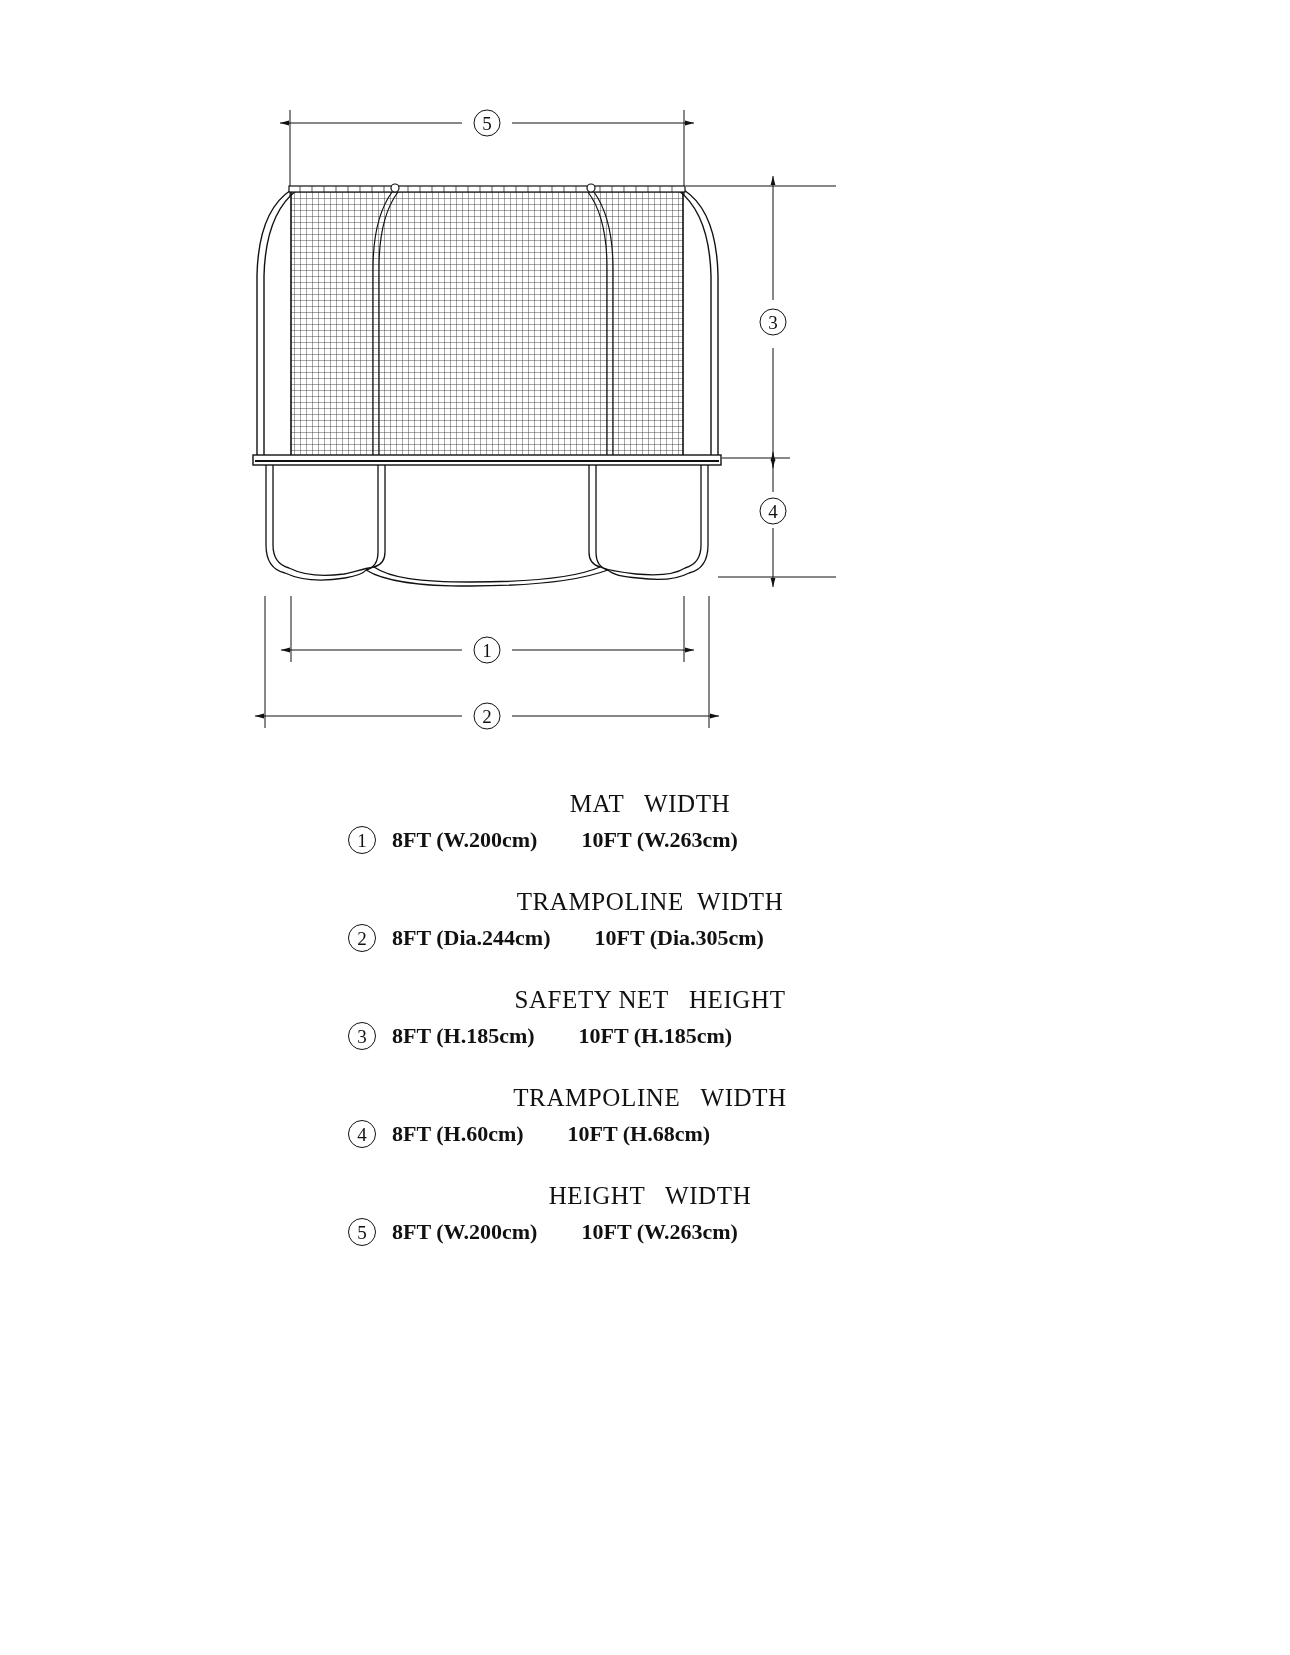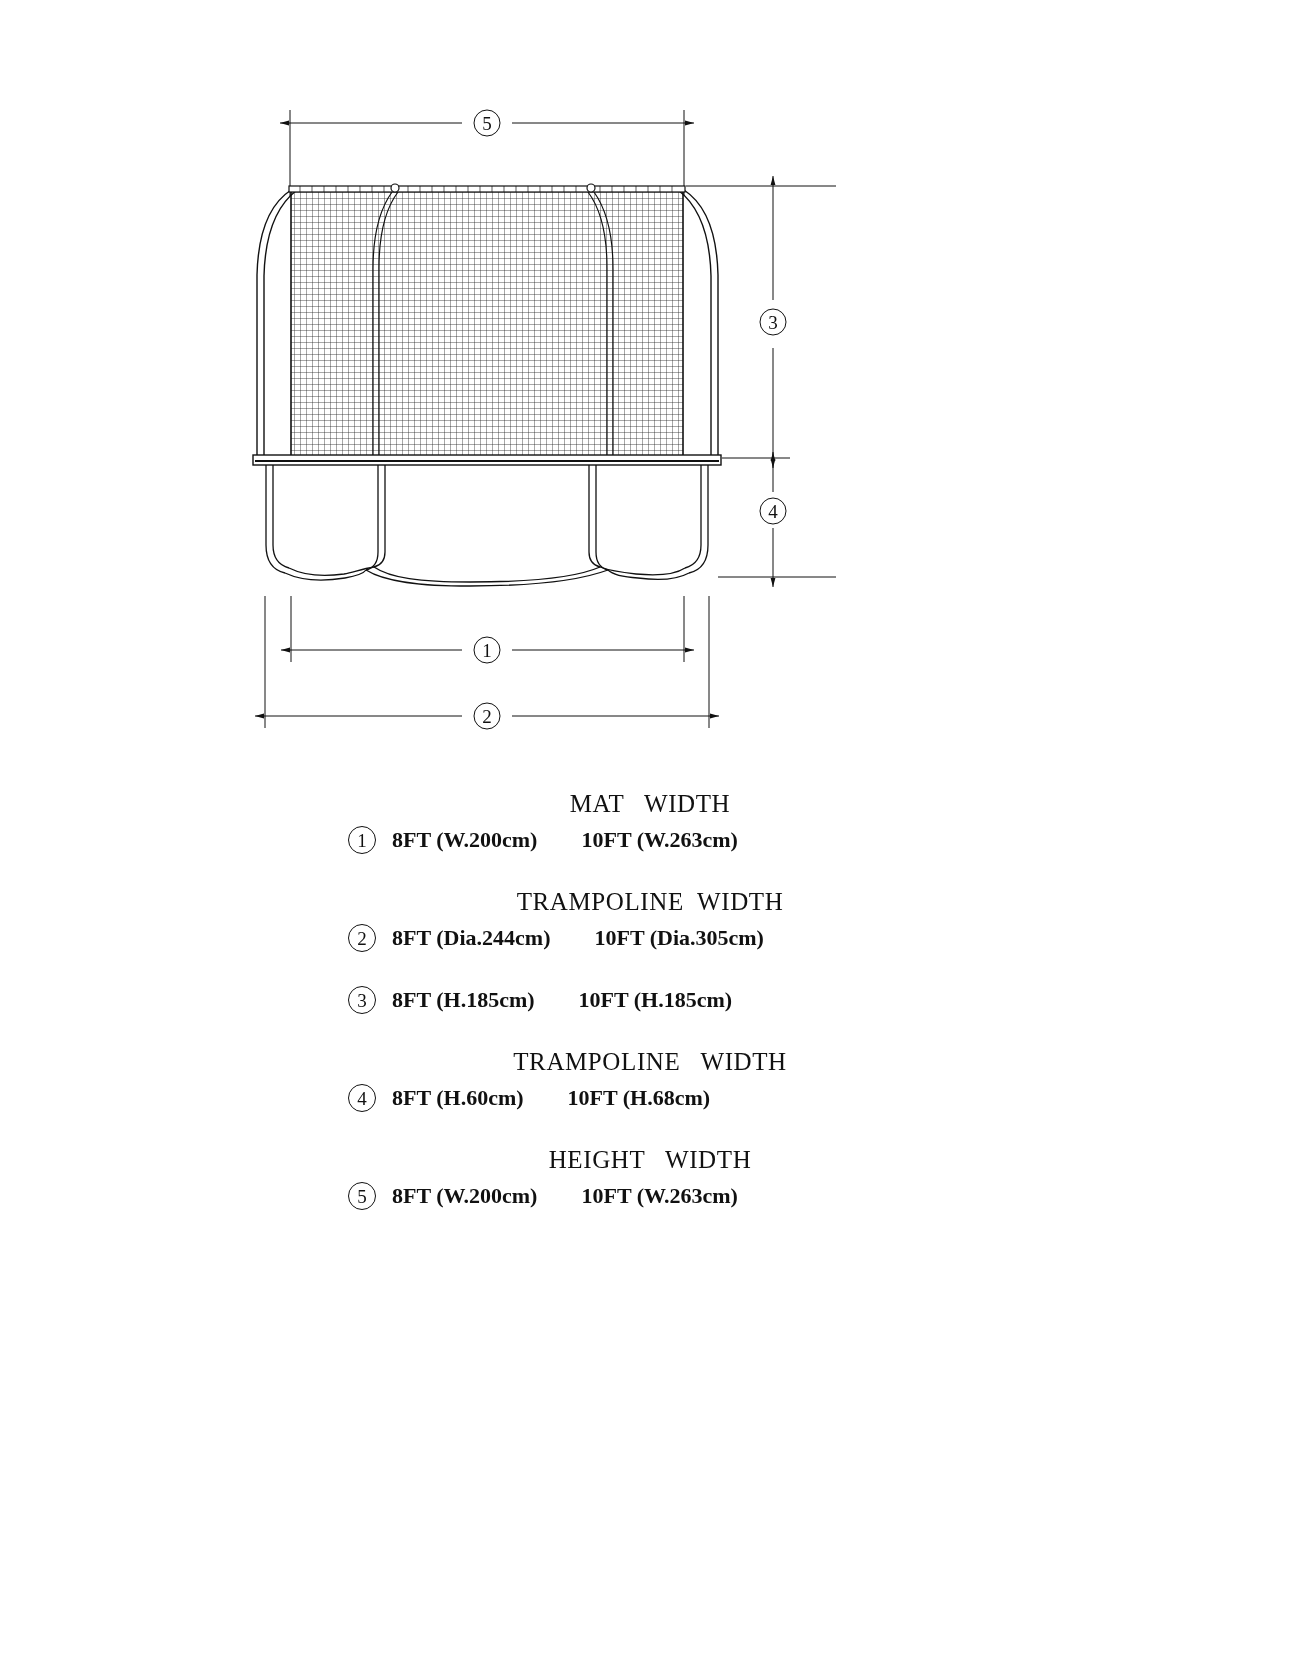--- a/index.html
+++ b/index.html
@@ -237,20 +237,21 @@
     <div class="legend-block">
       <div class="legend-title">TRAMPOLINE  WIDTH</div>
       <div class="legend-row">
         <span class="circled">2</span>
         <span class="legend-val">8FT (Dia.244cm)</span>
         <span class="legend-val second">10FT (Dia.305cm)</span>
       </div>
     </div>
 
     <div class="legend-block">
+      <div class="legend-title">SAFETY NET   HEIGHT</div>
       <div class="legend-row">
         <span class="circled">3</span>
         <span class="legend-val">8FT (H.185cm)</span>
         <span class="legend-val second">10FT (H.185cm)</span>
       </div>
     </div>
 
     <div class="legend-block">
       <div class="legend-title">TRAMPOLINE   WIDTH</div>
       <div class="legend-row">

